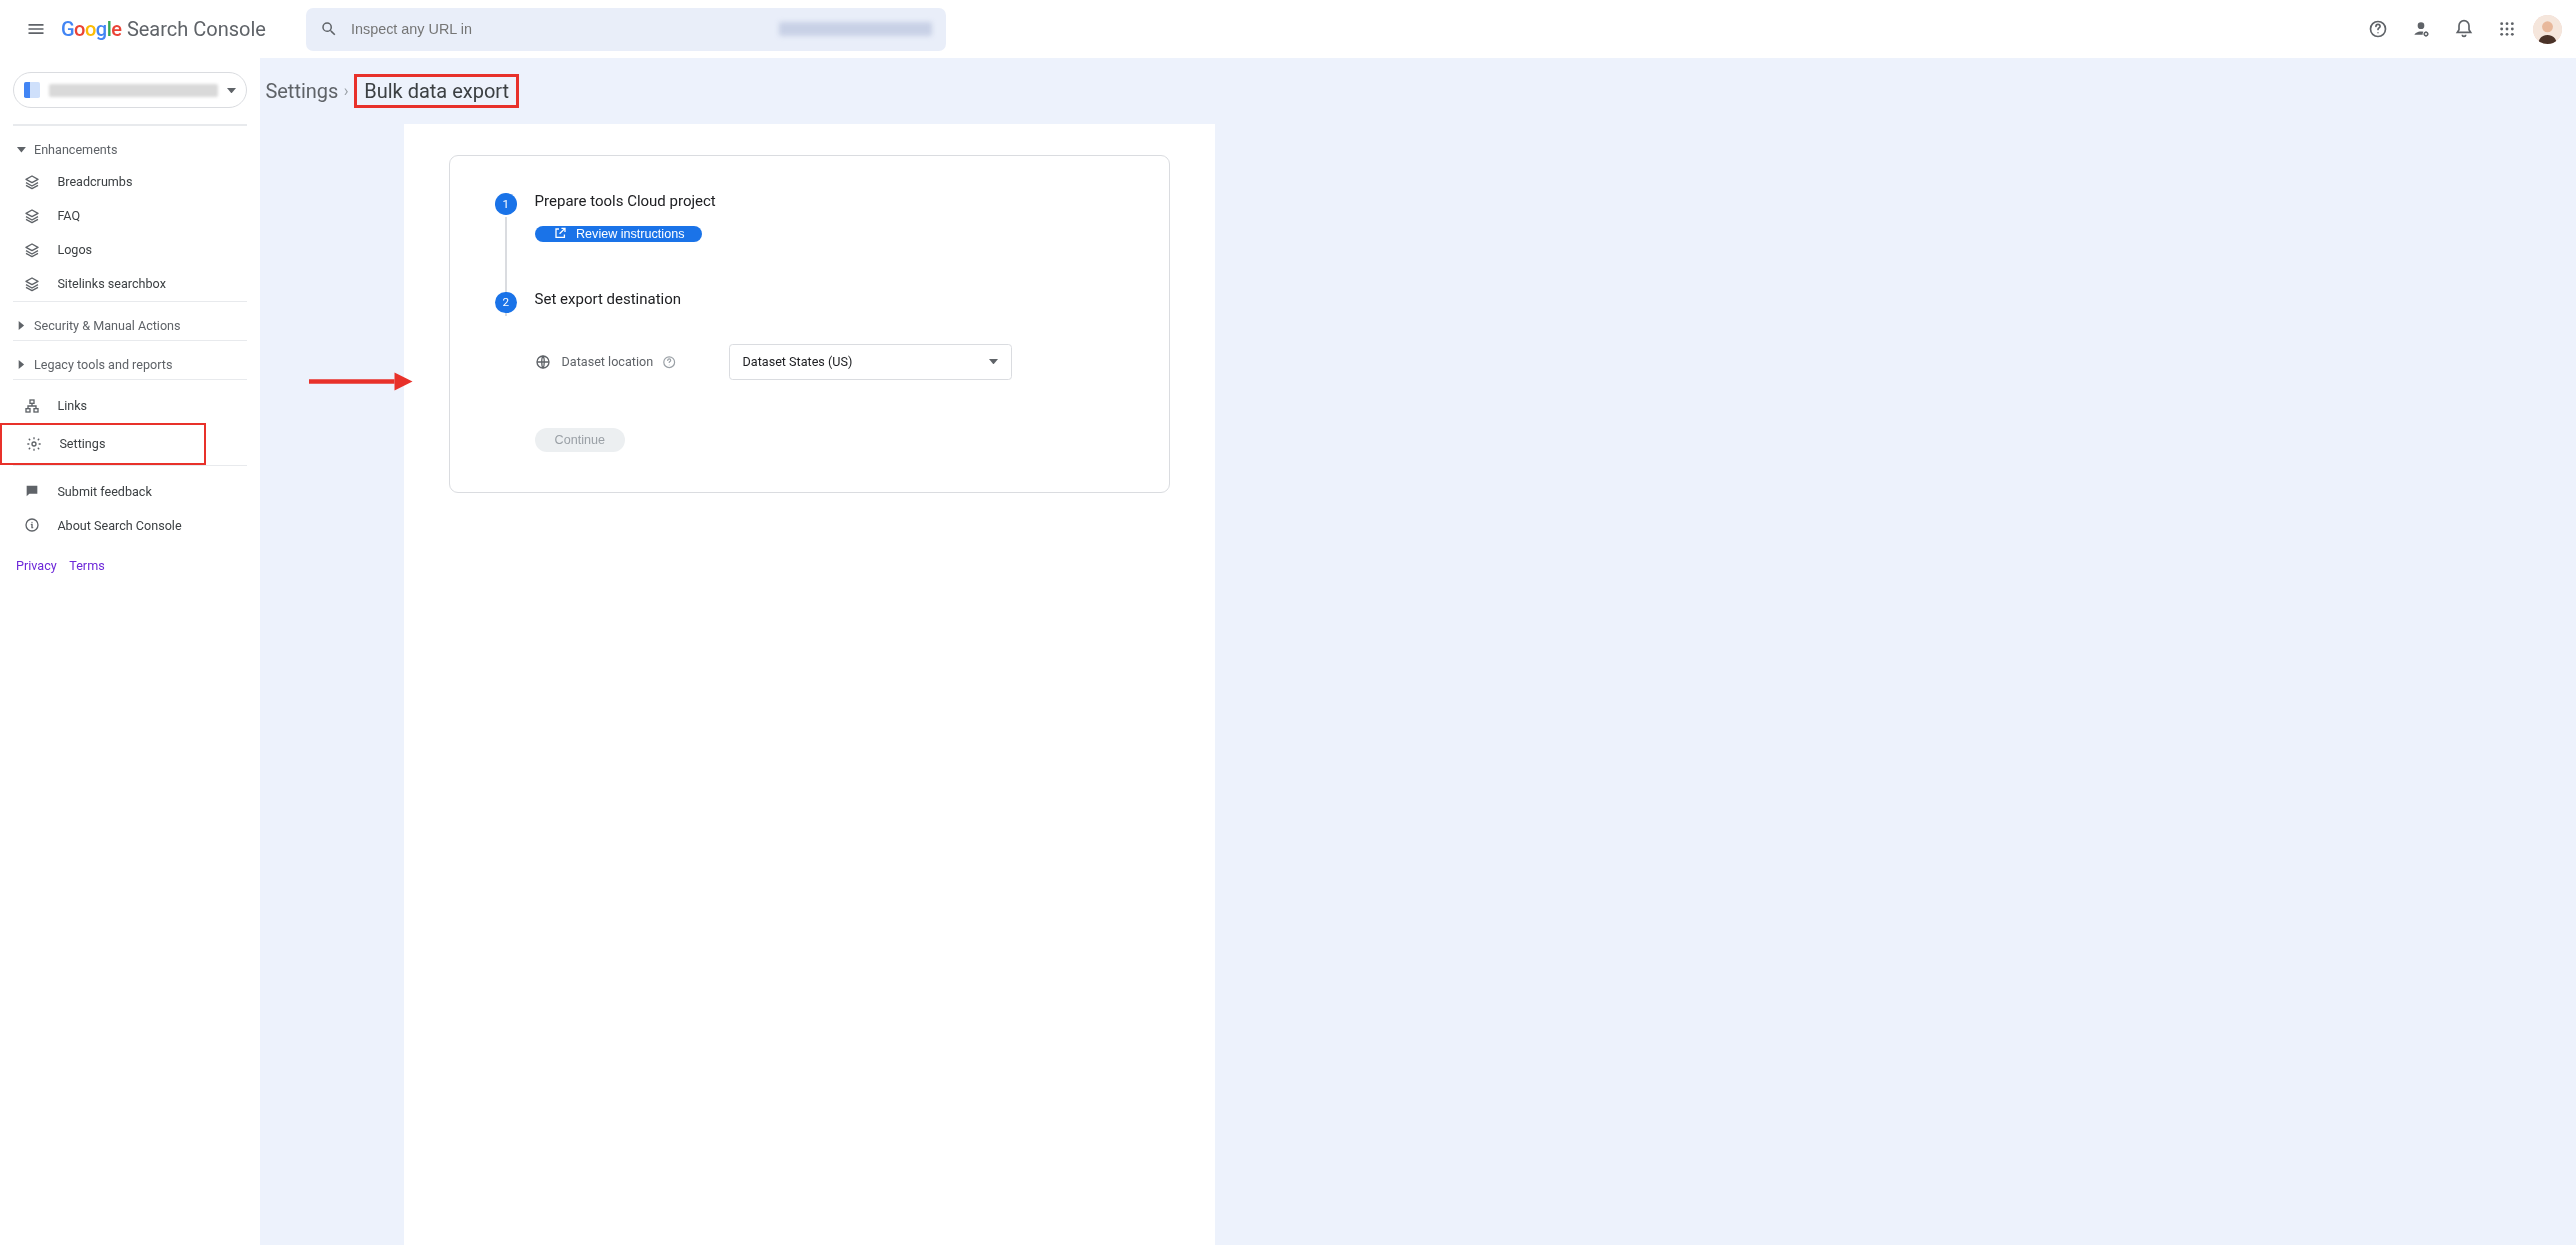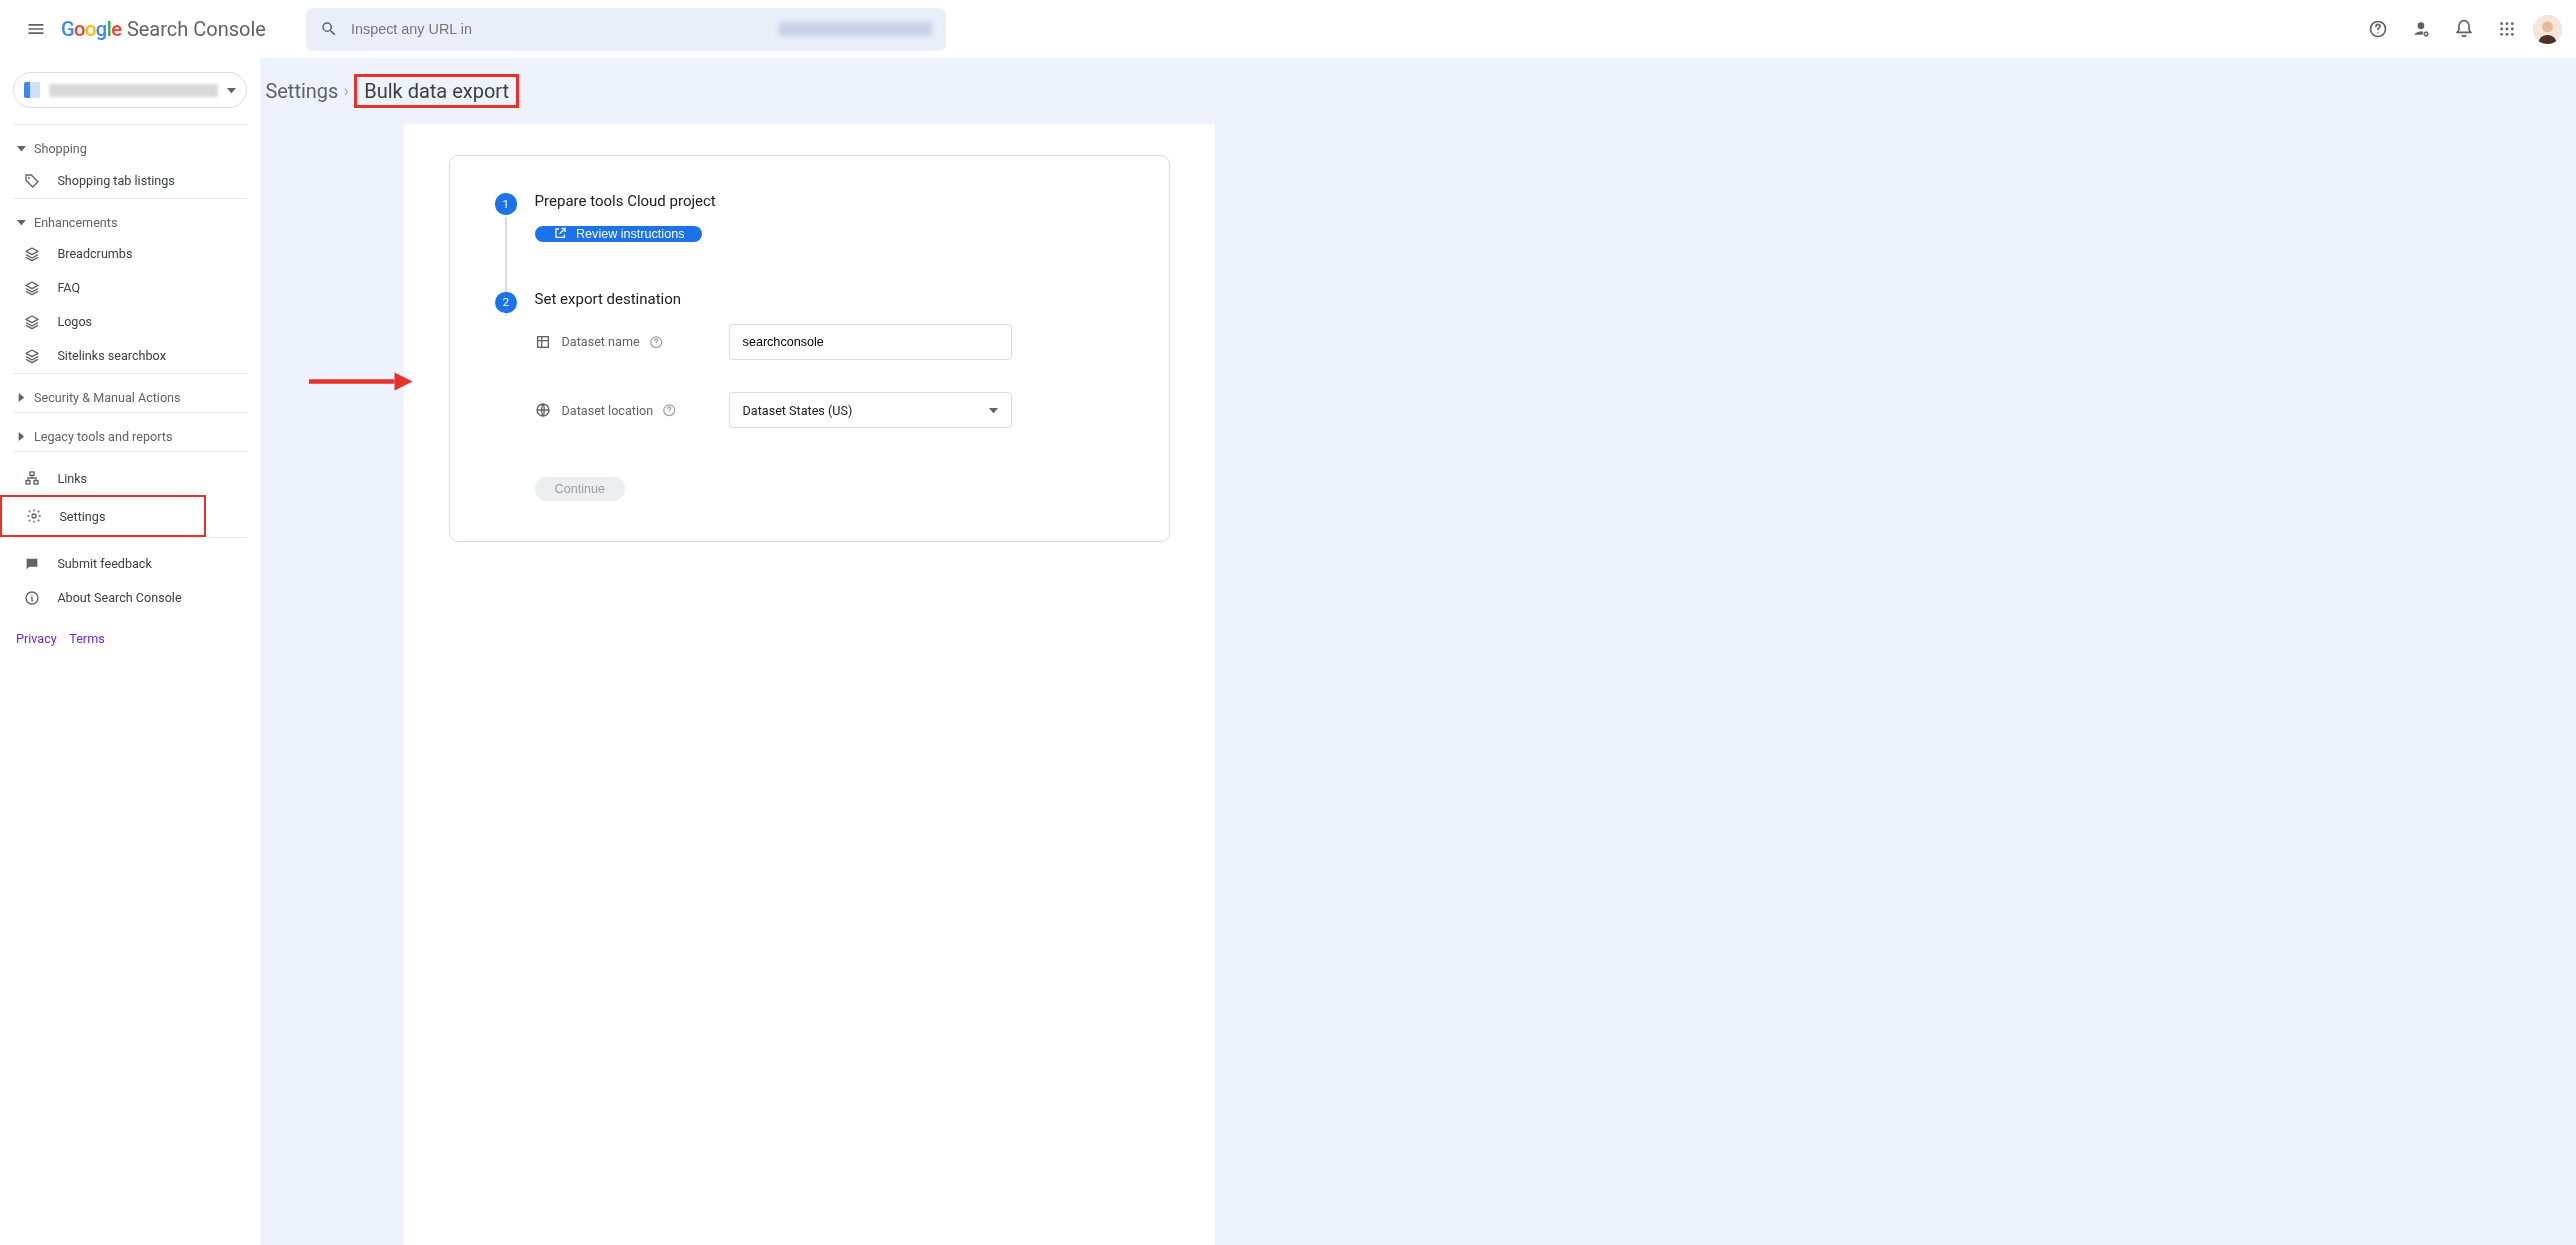--- a/index.html
+++ b/index.html
@@ -142,37 +142,20 @@
   <div class="sidebar">
     <div class="property-chip">
       <div class="prop-favicon"></div>
       <div class="prop-text"></div>
       <svg class="prop-caret" width="9" height="5.4" viewBox="0 0 10 6" fill="#5f6368">
           <path d="M0 0l5 6 5-6z"></path>
         </svg>
     </div>
     <div class="divider"></div>
 
-    <div class="nav-section">
-      <div class="nav-header">
-        <svg class="chev" width="9" height="5.4" viewBox="0 0 10 6" fill="#5f6368">
-            <path d="M0 0l5 6 5-6z"></path>
-          </svg>
-        <span>Shopping</span>
-      </div>
-      <div class="nav-item">
-        <span class="nicon">
-            <svg width="16" height="16" viewBox="0 0 24 24" fill="none" stroke="#5f6368" stroke-width="2">
-              <path d="M3 3h8l10 10-8 8L3 11V3z"></path>
-              <circle cx="7.5" cy="7.5" r="1.5" fill="#5f6368" stroke="none"></circle>
-            </svg>
-          </span>
-        <span>Shopping tab listings</span>
-      </div>
-    </div>
     <div class="divider"></div>
 
     <div class="nav-section">
       <div class="nav-header">
         <svg class="chev" width="9" height="5.4" viewBox="0 0 10 6" fill="#5f6368">
             <path d="M0 0l5 6 5-6z"></path>
           </svg>
         <span>Enhancements</span>
       </div>
       <div class="nav-item">
@@ -312,37 +295,20 @@
         </div>
 
         <div style="height:45px"></div>
 
         <div class="step">
           <div class="badge">2</div>
           <div class="step-body">
             <div class="step-title">Set export destination</div>
 
 
-            <div class="form-row">
-              <div class="form-label">
-                <span class="licon">
-                    <svg width="16" height="16" viewBox="0 0 24 24" fill="none" stroke="#5f6368" stroke-width="2">
-                      <rect x="4" y="4" width="16" height="16"></rect>
-                      <path d="M4 10h16M10 4v16"></path>
-                    </svg>
-                  </span>
-                <span>Dataset name</span>
-                <svg class="help-icon" viewBox="0 0 24 24" fill="none" stroke="#9aa0a6" stroke-width="2">
-                    <circle cx="12" cy="12" r="9"></circle>
-                    <path d="M9.5 9a2.5 2.5 0 015 0c0 1.5-2.5 2-2.5 3.5" stroke-linecap="round"></path>
-                    <circle cx="12" cy="16.5" r="0.8" fill="#9aa0a6" stroke="none"></circle>
-                  </svg>
-              </div>
-              <input class="text-input" value="searchconsole" style="">
-            </div>
 
             <div style="height:20px"></div>
 
             <div class="form-row">
               <div class="form-label">
                 <span class="licon">
                     <svg width="16" height="16" viewBox="0 0 24 24" fill="none" stroke="#5f6368" stroke-width="2">
                       <circle cx="12" cy="12" r="9"></circle>
                       <path d="M3 12h18M12 3c2.5 3 2.5 15 0 18M12 3c-2.5 3-2.5 15 0 18"></path>
                     </svg>

